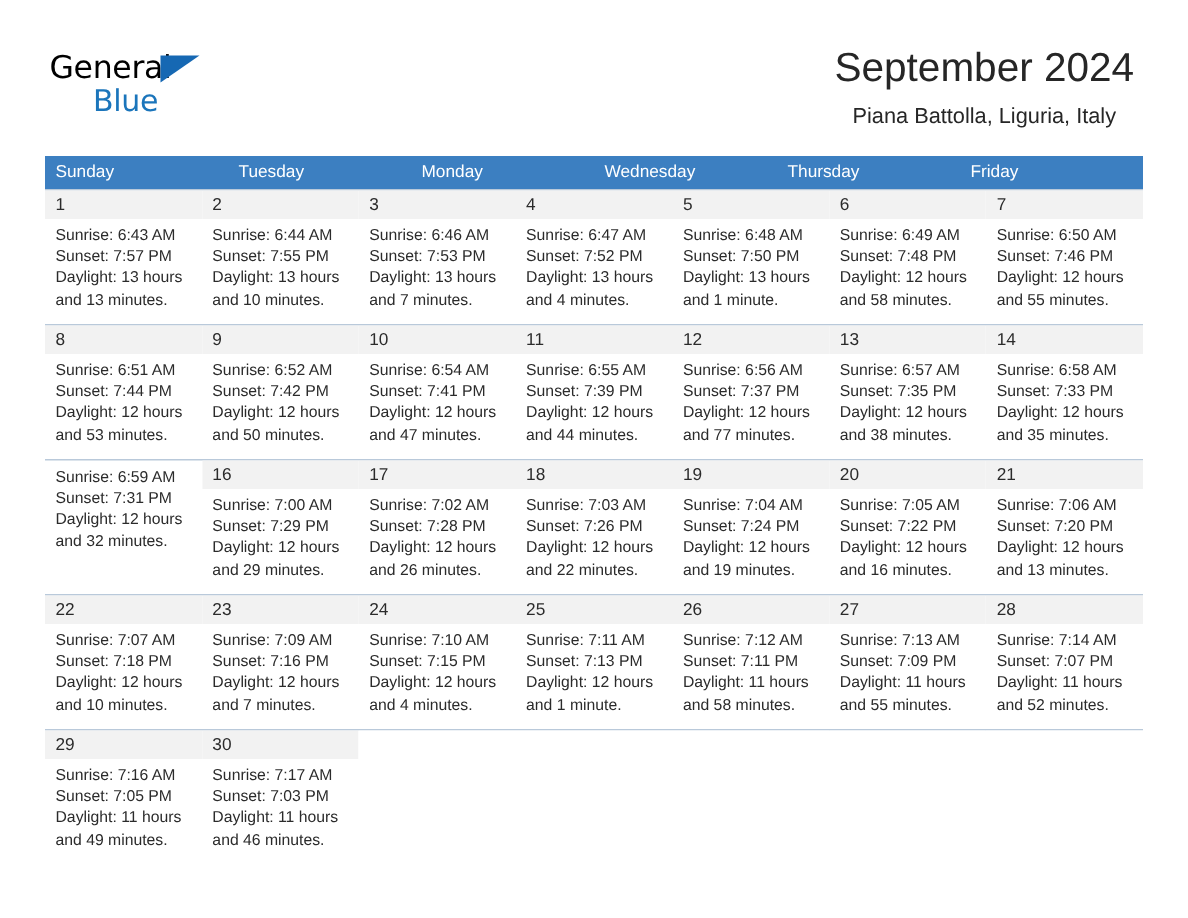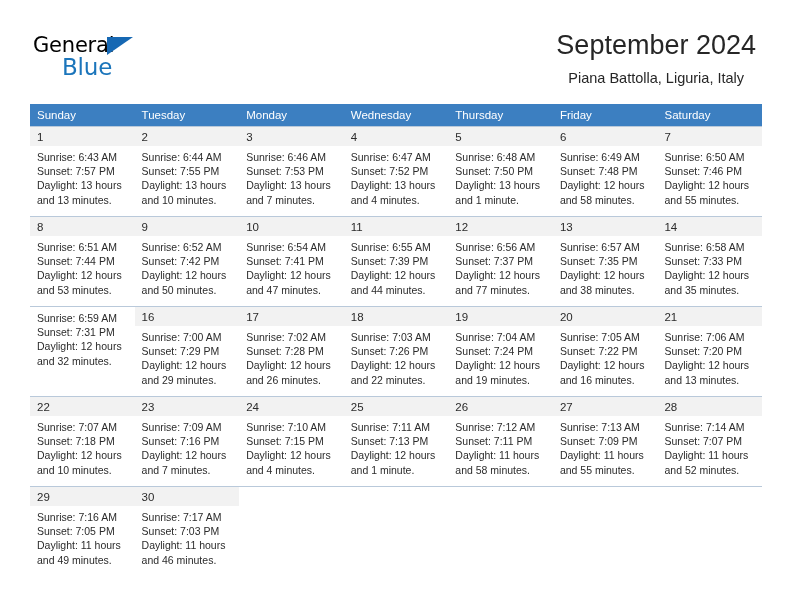--- a/index.html
+++ b/index.html
@@ -55,21 +55,21 @@
     top: 4px;
     width: 0;
     height: 0;
     border-left: 26px solid #1668b3;
     border-bottom: 18px solid transparent;
   }
   .logo-blue {
     position: absolute;
     left: 29px;
     top: 22px;
-    font-size: 23px;
+    font-size: 20px;
     letter-spacing: -0.2px;
     color: #1b75bb;
     font-family: "DejaVu Sans", sans-serif;
     font-weight: 400;
     line-height: 24px;
   }
 
   .title-block {
     position: absolute;
     right: 36px;
@@ -179,21 +179,20 @@
 
   <div class="calendar">
 
     <div class="weekday-row">
       <div class="weekday">Sunday</div>
       <div class="weekday">Tuesday</div>
       <div class="weekday">Monday</div>
       <div class="weekday">Wednesday</div>
       <div class="weekday">Thursday</div>
       <div class="weekday">Friday</div>
-      <div class="weekday">Saturday</div>
     </div>
 
     <div class="week-row">
       <div class="day-cell">
         <div class="day-number-band"><span class="day-number">1</span></div>
         <div class="day-info">
           <div class="info-line">Sunrise: 6:43 AM</div>
           <div class="info-line">Sunset: 7:57 PM</div>
           <div class="info-line">Daylight: 13 hours</div>
           <div class="info-line">and 13 minutes.</div>

